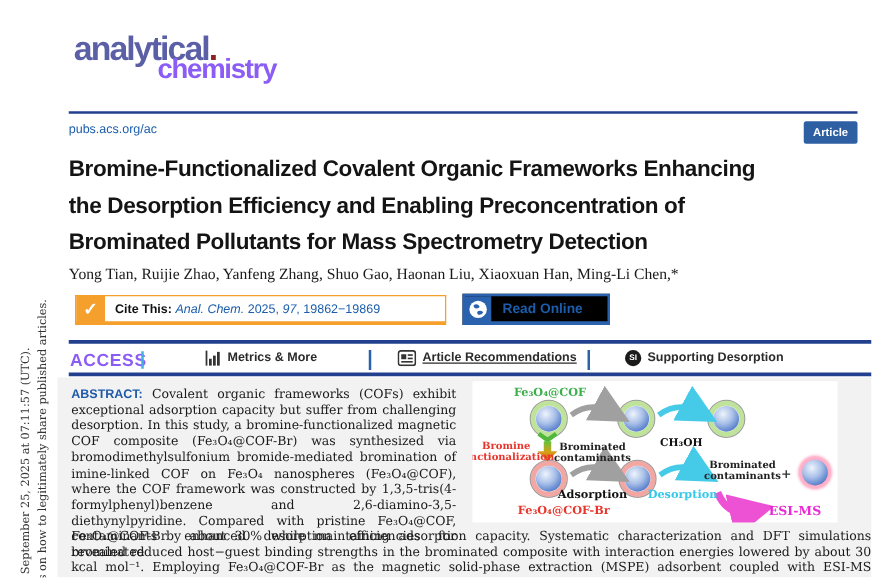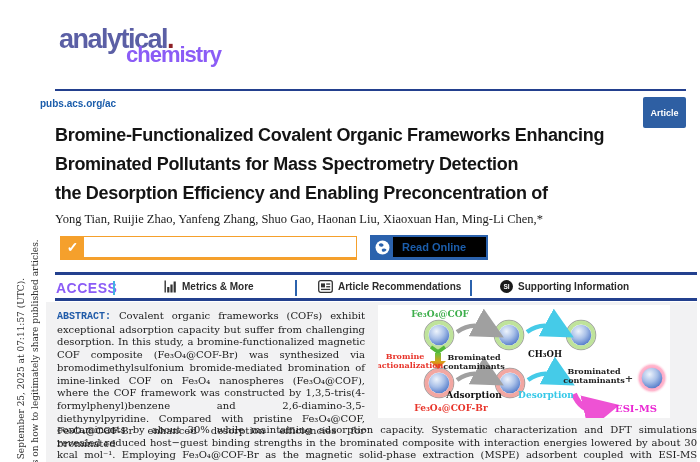--- a/index.html
+++ b/index.html
@@ -16,22 +16,22 @@
   }
   #side1 { left:16px; top:468px; }
   #side2 { left:30px; top:470px; }
   
   #logo1 { position:absolute; left:59px; top:24px; font-size:27px; font-weight:bold;
            letter-spacing:-1.5px; color:#5b5fa5; }
   #logo-dot { color:#8e2126; }
   #logo2 { position:absolute; left:126px; top:42px; font-size:22px; font-weight:bold;
            letter-spacing:-1px; color:#8b5cf6; }
   #rule-logo { position:absolute; left:55px; top:89px; width:631px; height:2px; background:#23408e; }
-  #pubs-link { position:absolute; left:40px; top:98px; font-size:10px; font-weight:bold; color:#1b5dab; }
-  #article-badge { position:absolute; left:643px; top:97px; width:43px; height:31px;
+  #pubs-link { position:absolute; left:55px; top:98px; font-size:10px; font-weight:normal; color:#1b5dab; }
+  #article-badge { position:absolute; left:643px; top:97px; width:43px; height:18px;
            background:#2e5fa3; color:#fff; font-size:9px; font-weight:bold;
            border-radius:2px; display:flex; align-items:center; justify-content:center; }
   
   #title { position:absolute; left:55px; top:121px; width:610px;
            font-size:18px; font-weight:bold; line-height:29px; letter-spacing:-0.3px; color:#141414; }
   #authors { position:absolute; left:55px; top:211px; width:600px;
            font-family:Liberation Serif, serif; font-size:12.5px; line-height:16px; color:#1a1a1a; }
   
   #cite-box { position:absolute; left:60px; top:236px; width:297px; height:24px;
            border:1px solid #f5a02c; border-bottom-width:3px; background:#fff;
@@ -56,21 +56,21 @@
   .vsep-b { position:absolute; top:280px; width:1.5px; height:16px; background:#2b62ad; }
   .acc-item { position:absolute; top:280px; display:flex; align-items:center; gap:5px;
            font-size:10px; font-weight:bold; color:#2b2b2b; }
   #si-circle { width:13px; height:13px; border-radius:50%; background:#1a1a1a; color:#fff;
            font-size:6.5px; font-weight:bold; display:flex; align-items:center; justify-content:center; }
   
   #gray-panel { position:absolute; left:46px; top:302px; width:651px; height:160px; background:#f2f2f3; }
   #abs-col { position:absolute; left:57px; top:310px; width:308px;
            font-family:"DejaVu Serif", serif; font-size:10px; line-height:12.7px;
            text-align:justify; color:#1a1a1a; }
-  #abs-col .abs-lbl { font-weight:bold; color:#1f5aa8; font-family:Liberation Mono, monospace; }
+  #abs-col .abs-lbl { font-weight:bold; color:#1f5aa8; font-family:Liberation Sans, sans-serif; }
   #abs-full { position:absolute; left:57px; top:424px; width:640px;
            font-family:"DejaVu Serif", serif; font-size:10px; line-height:12.7px;
            text-align:justify; color:#1a1a1a; }
   
   #graphic-box { position:absolute; left:366px; top:305px; width:292px; height:113px; background:#fff;margin-left:12px; }
   #graphic-box svg { display:block; }
   text { font-family:"DejaVu Serif", serif; }
 </style>
 </head>
 <body>
@@ -80,29 +80,30 @@
 
 <div id="logo1"><span>analytical</span><span id="logo-dot">.</span></div>
 <div id="logo2">chemistry</div>
 
 <div id="rule-logo"></div>
 <div id="pubs-link">pubs.acs.org/ac</div>
 <div id="article-badge">Article</div>
 
 <div id="title">
   <div>Bromine-Functionalized Covalent Organic Frameworks Enhancing</div>
+  <div>the Desorption Efficiency and Enabling Preconcentration of</div>
   <div>Brominated Pollutants for Mass Spectrometry Detection</div>
-  <div>the Desorption Efficiency and Enabling Preconcentration of</div>
 </div>
 <div id="authors">
   <div>Yong Tian, Ruijie Zhao, Yanfeng Zhang, Shuo Gao, Haonan Liu, Xiaoxuan Han, Ming-Li Chen,*</div>
 </div>
 
 <div id="cite-box">
   <div id="cite-sq">✓</div>
+  <div id="cite-text"><span class="lbl">Cite This:</span>&nbsp;<span class="ital">Anal. Chem.</span><span> 2025, </span><span class="ital">97</span><span>, 19862−19869</span></div>
 </div>
 
 <div id="read-box">
   <div id="read-sq">
     <svg width="17" height="17" viewBox="0 0 20 20">
       <circle cx="10" cy="10" r="8.2" fill="#ffffff"></circle>
       <path d="M5.5,6.5 Q8,4 10.5,6 Q12.5,7.8 9.5,9 Q6.2,9.6 5.5,6.5 Z" fill="#2b62ad"></path>
       <path d="M10,11.5 Q14,10.5 14.8,13 Q12.5,16.2 9.5,14.5 Q8.4,12.4 10,11.5 Z" fill="#2b62ad"></path>
     </svg>
   </div>
@@ -117,35 +118,35 @@
   <svg width="13" height="13" viewBox="0 0 13 13">
     <rect x="0.5" y="0.5" width="1.4" height="12" fill="#333"></rect>
     <rect x="3.2" y="7" width="2.2" height="5.5" fill="#333"></rect>
     <rect x="6.4" y="4.5" width="2.2" height="8" fill="#333"></rect>
     <rect x="9.6" y="1.5" width="2.2" height="11" fill="#333"></rect>
   </svg>
   <span>Metrics &amp; More</span>
 </div>
 <div class="vsep-b" style="left:295px;"></div>
 
-<div class="acc-item" style="left:318px;">
+<div class="acc-item" style="left:318px;text-decoration:underline;">
   <svg width="15" height="13" viewBox="0 0 15 13">
     <rect x="0.7" y="0.7" width="13.6" height="11.6" rx="2" fill="none" stroke="#333" stroke-width="1.3"></rect>
     <rect x="3" y="3.4" width="4" height="4" fill="#333"></rect>
     <rect x="8.2" y="3.4" width="4" height="1.3" fill="#333"></rect>
     <rect x="8.2" y="6.1" width="4" height="1.3" fill="#333"></rect>
     <rect x="3" y="8.8" width="9.2" height="1.3" fill="#333"></rect>
   </svg>
   <span>Article Recommendations</span>
 </div>
 <div class="vsep-b" style="left:470px;"></div>
 
 <div class="acc-item" style="left:500px;">
   <div id="si-circle">SI</div>
-  <span>Supporting Information</span>
+  <span>Supporting Desorption</span>
 </div>
 <div id="rule-acc-bot"></div>
 
 <div id="gray-panel"></div>
 <div id="abs-col"><span class="abs-lbl">ABSTRACT:</span><span> Covalent organic frameworks (COFs) exhibit exceptional adsorption capacity but suffer from challenging desorption. In this study, a bromine-functionalized magnetic COF composite (Fe₃O₄@COF-Br) was synthesized via bromodimethylsulfonium bromide-mediated bromination of imine-linked COF on Fe₃O₄ nanospheres (Fe₃O₄@COF), where the COF framework was constructed by 1,3,5-tris(4-formylphenyl)benzene and 2,6-diamino-3,5-diethynylpyridine. Compared with pristine Fe₃O₄@COF, Fe₃O₄@COF-Br enhanced desorption efficiencies for brominated</span></div>
 <div id="abs-full">contaminants by about 30% while maintaining adsorption capacity. Systematic characterization and DFT simulations revealed reduced host−guest binding strengths in the brominated composite with interaction energies lowered by about 30 kcal mol⁻¹. Employing Fe₃O₄@COF-Br as the magnetic solid-phase extraction (MSPE) adsorbent coupled with ESI-MS detection, the method</div>
 
 <div id="graphic-box">
 <svg width="292" height="113" viewBox="0 0 292 113">
   <defs>

